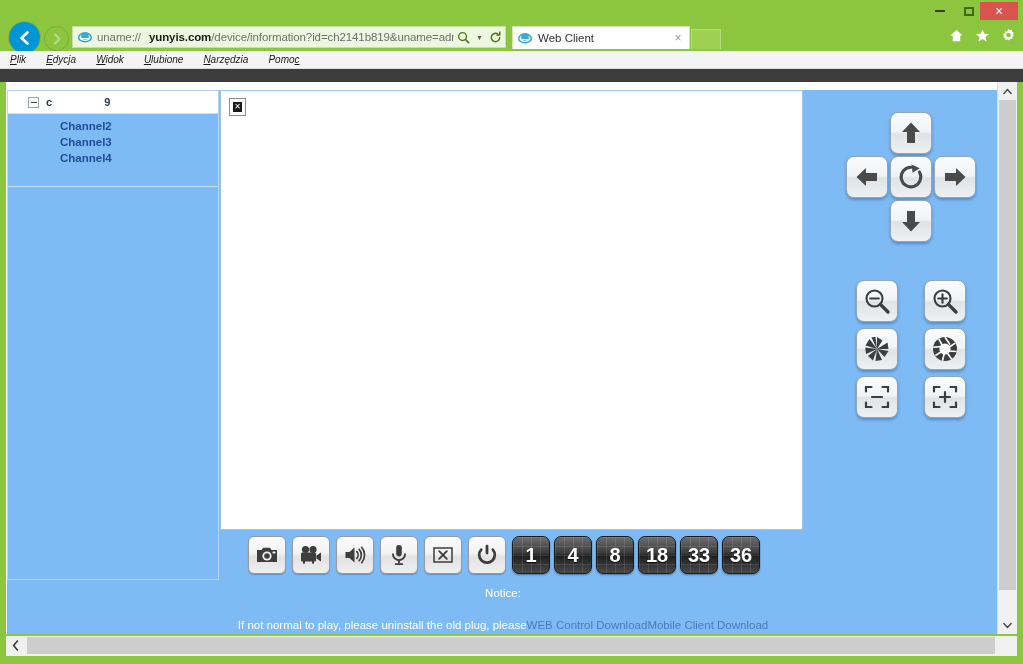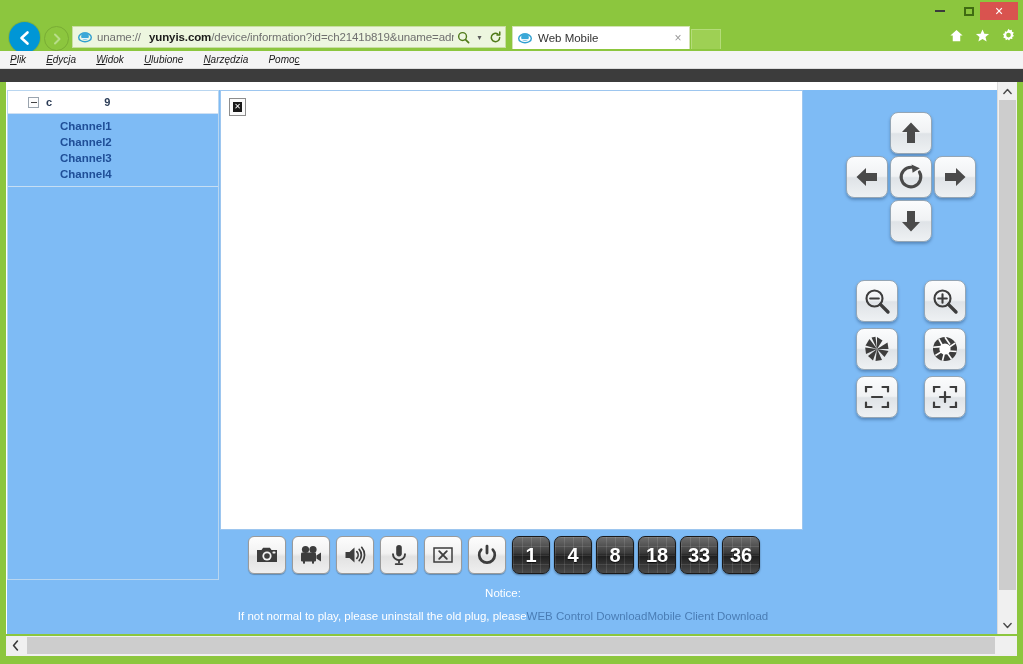--- a/index.html
+++ b/index.html
@@ -295,21 +295,21 @@
   #notice-area {
     position: absolute; left: 1px; top: 498px;
     width: 992px; height: 54px;
     background: #7EBBF5;
     text-align: center;
     padding-top: 7px;
     box-sizing: border-box;
   }
   #notice-title {
     font-size: 11.5px; color: #ffffff;
-    margin-bottom: 11px;
+    margin-bottom: 20px;
   }
   #notice-line { font-size: 11.5px; color: #ffffff; }
   .notice-link {
     color: #4A7DB5; text-decoration: none; cursor: pointer;
   }
 
   
   #vscroll {
     position: absolute; left: 997px; top: 82px;
     width: 20px; height: 552px;
@@ -417,21 +417,21 @@
 
     <div id="tabstrip">
       <div id="tab1">
         <span class="tabicon">
           <svg width="14" height="14" viewBox="0 0 16 16">
             <ellipse cx="8" cy="8.5" rx="7.2" ry="5" fill="none" stroke="#2f9fd0" stroke-width="1.6"></ellipse>
             <circle cx="8" cy="7" r="4.3" fill="#3aa8d8"></circle>
             <path d="M4 10 h8" stroke="#fff" stroke-width="1.4"></path>
           </svg>
         </span>
-        <span class="tablabel">Web Mobile</span>
+        <span class="tablabel">Web Client</span>
         <span class="tabclose">×</span>
       </div>
       <div id="newtab"></div>
     </div>
 
     <div id="nav-right-icons">
       <span class="navicon">
         <svg width="15" height="15" viewBox="0 0 16 16">
           <path d="M8 2 L14.5 8 H12 V14 H4 V8 H1.5 Z" fill="#ffffff"></path>
         </svg>
@@ -466,21 +466,20 @@
 
       <div id="sidebar">
         <div id="tree-header">
           <span id="tree-expander">
             <span class="bar"></span>
           </span>
           <span id="tree-devname">c</span>
           <span id="tree-devcount">9</span>
         </div>
         <div id="channel-list">
-          <div class="channel-item">Channel1</div>
           <div class="channel-item">Channel2</div>
           <div class="channel-item">Channel3</div>
           <div class="channel-item">Channel4</div>
         </div>
         <div id="channel-list-bottom"></div>
       </div>
 
       <div id="video-area">
         <div id="video-screen">
           <div id="plugin-placeholder">

